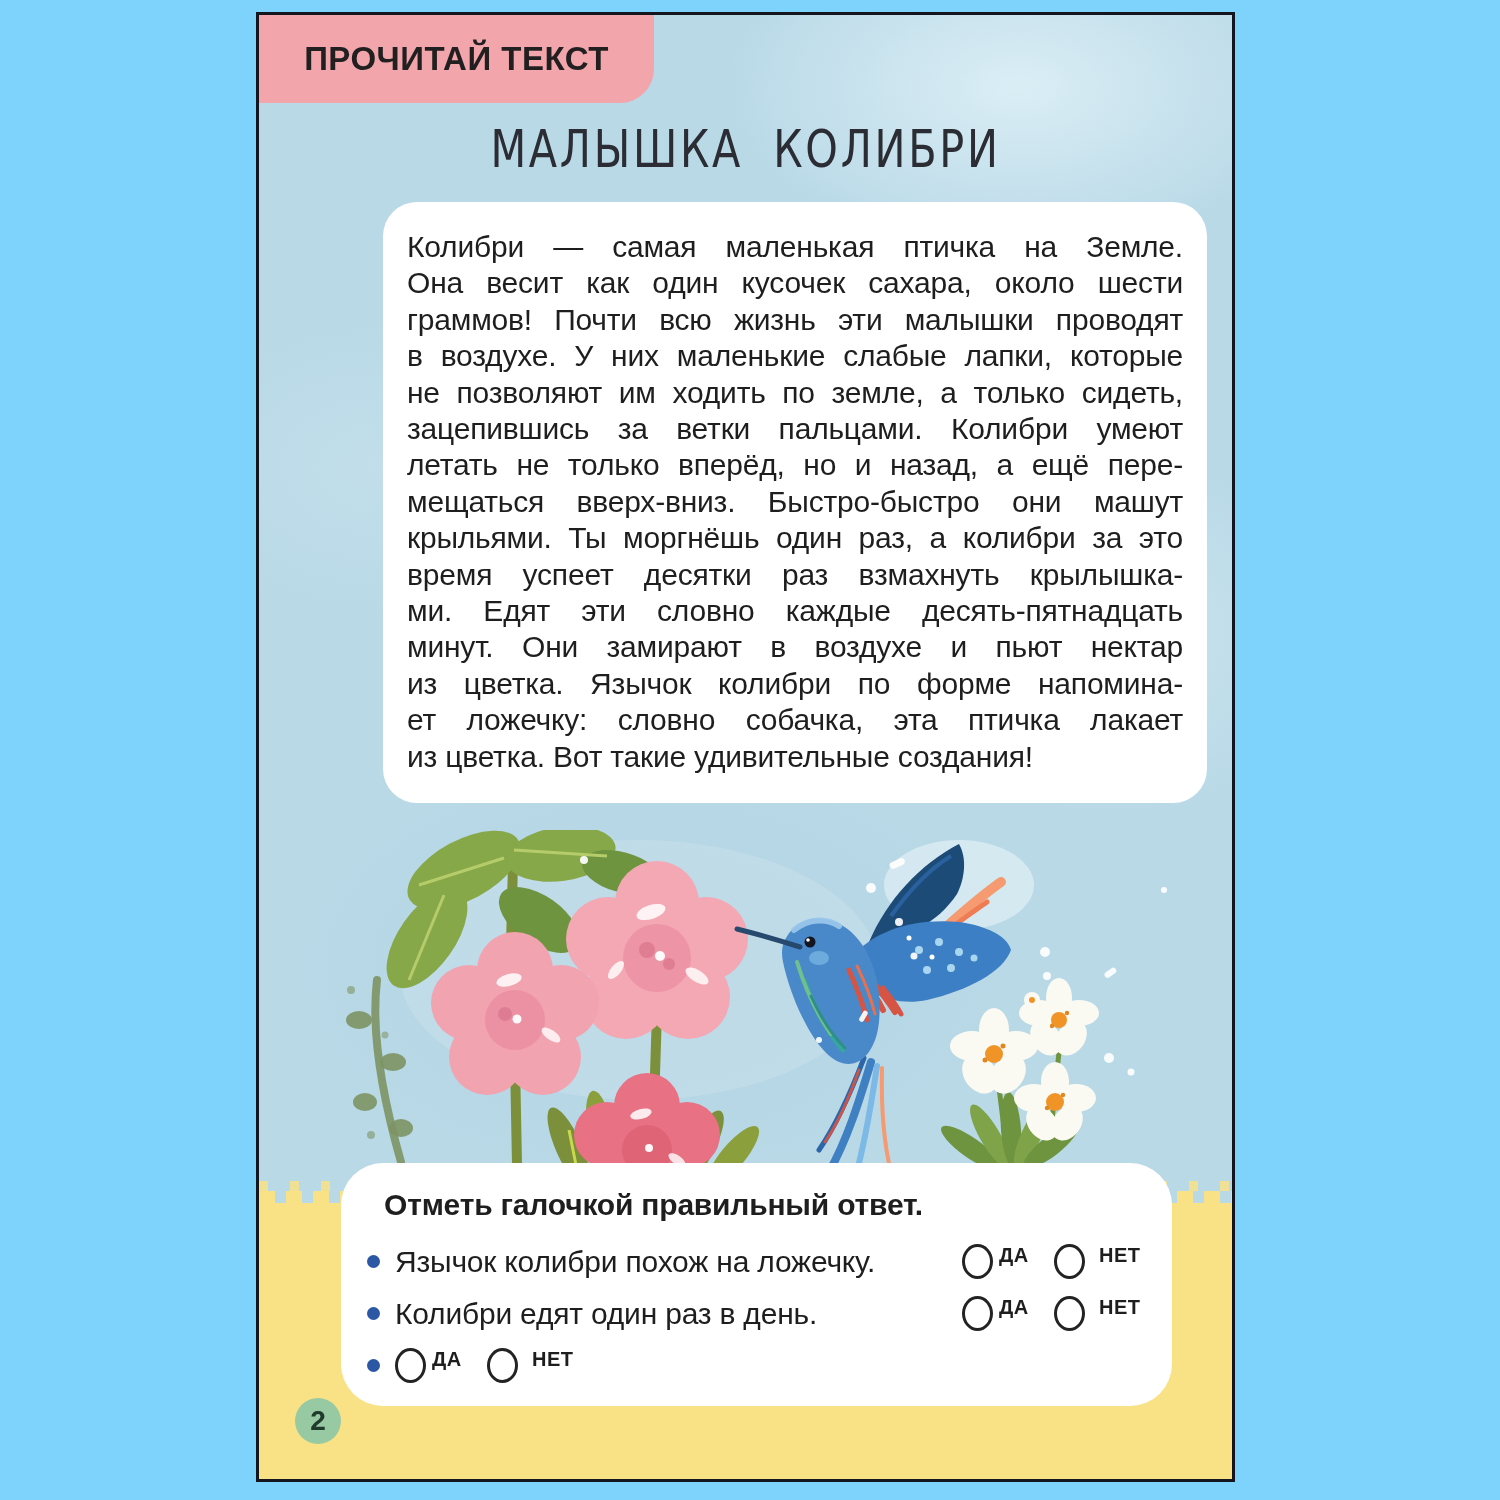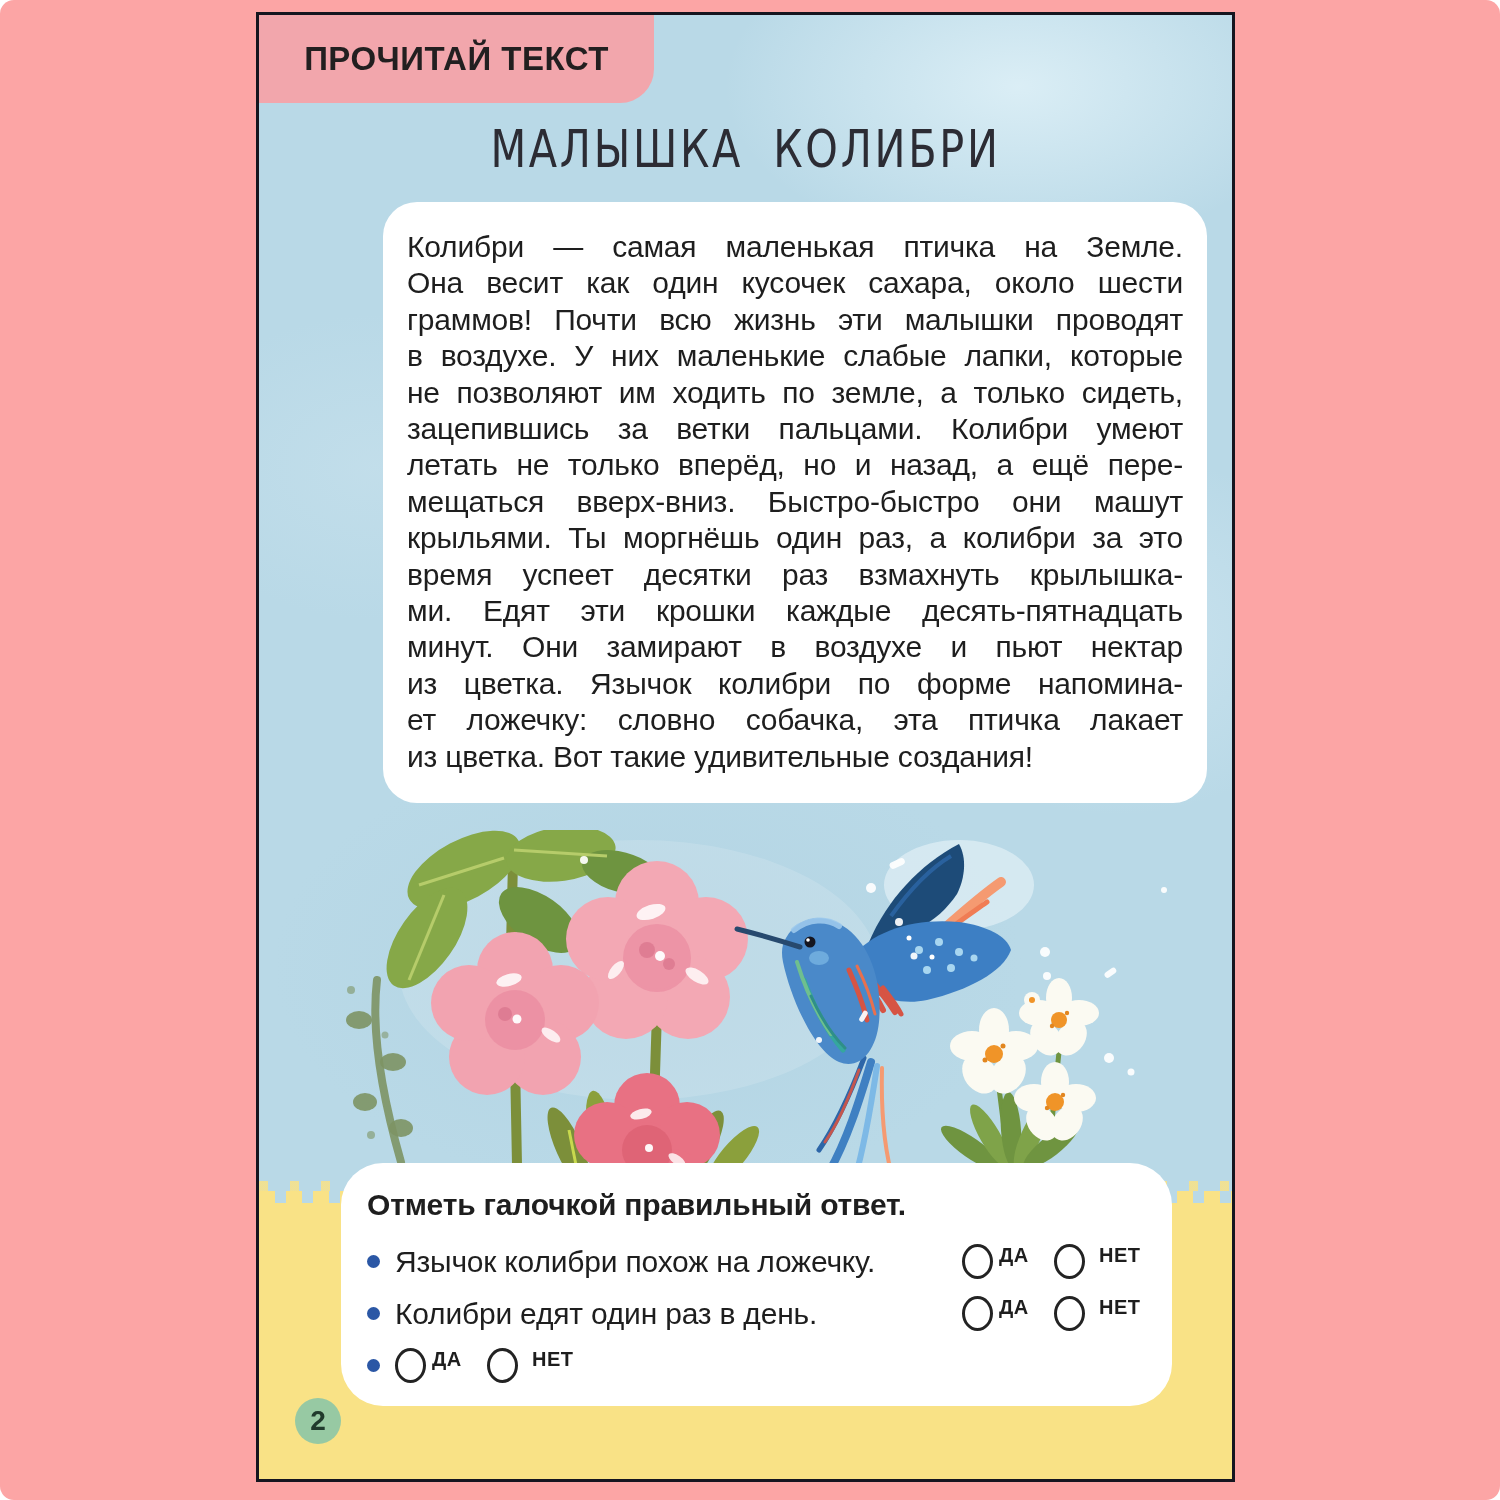--- a/index.html
+++ b/index.html
@@ -1,18 +1,18 @@
 <!DOCTYPE html>
 <html><head>
 <meta charset="utf-8">
 <style>
   html,body { margin:0; padding:0; background:#ffffff; }
   .canvas {
-    position:relative; width:1500px; height:1500px; background:#fca5a5;
-    font-family:"Liberation Sans", sans-serif; overflow:hidden;border-radius:14px;
+    position:relative; width:1500px; height:1500px; background:#7dd3fc;
+    font-family:"Liberation Sans", sans-serif; overflow:hidden;
   }
   .page {
     position:absolute; left:256px; top:12px; width:979px; height:1470px;
     border:3px solid #15151f; box-sizing:border-box; background:#b9d9e7; overflow:hidden;
   }
   .bg-blue {
     position:absolute; left:0; top:0; right:0; height:1190px;
     background:
       radial-gradient(ellipse 420px 240px at 78% 6%, rgba(222,240,247,.9) 0%, rgba(222,240,247,0) 70%),
       radial-gradient(ellipse 300px 220px at 12% 38%, rgba(196,223,235,.8) 0%, rgba(196,223,235,0) 70%),
@@ -51,21 +51,21 @@
     font-size:30px; line-height:36.4px; text-align:justify; text-align-last:justify;
     white-space:nowrap; letter-spacing:-0.2px;
   }
   .text-line.lastline { text-align-last:left; }
   .illustration { position:absolute; left:0; top:815px; width:979px; height:360px; }
   .quiz-box {
     position:absolute; left:82px; top:1148px; width:831px; height:243px;
     background:#ffffff; border-radius:42px; box-sizing:border-box;
     padding:25px 18px 0 26px; color:#1e1e1e;
   }
-  .quiz-heading { font-weight:bold; font-size:30px; letter-spacing:-0.2px; margin-bottom:22px; }
+  .quiz-heading { font-weight:bold; font-size:30px; letter-spacing:-0.2px; margin-bottom:22px;margin-left:17px; }
   .q-row { display:flex; align-items:center; margin-bottom:17px; }
   .bullet {
     width:13px; height:13px; border-radius:50%; background:#2b57a5; margin-right:15px; flex:none;
   }
   .q-text { flex:1; font-size:30px; letter-spacing:-0.2px; }
   .radio-group { display:flex; flex:none; }
   .rg-yes { width:92px; }
   .rg-no  { width:100px;gap:8px; }
   .radio {
     width:31px; height:35px; border:3px solid #232323; border-radius:50%;
@@ -107,21 +107,21 @@
         <div class="text-line">зацепившись за ветки пальцами. Колибри умеют</div>
 
         <div class="text-line">летать не только вперёд, но и назад, а ещё пере-</div>
 
         <div class="text-line">мещаться вверх-вниз. Быстро-быстро они машут</div>
 
         <div class="text-line">крыльями. Ты моргнёшь один раз, а колибри за это</div>
 
         <div class="text-line">время успеет десятки раз взмахнуть крылышка-</div>
 
-        <div class="text-line">ми. Едят эти крошки каждые десять-пятнадцать</div>
+        <div class="text-line">ми. Едят эти словно каждые десять-пятнадцать</div>
 
         <div class="text-line">минут. Они замирают в воздухе и пьют нектар</div>
 
         <div class="text-line">из цветка. Язычок колибри по форме напомина-</div>
 
         <div class="text-line">ет ложечку: словно собачка, эта птичка лакает</div>
 
         <div class="text-line lastline">из цветка. Вот такие удивительные создания!</div>
 
     </div>

